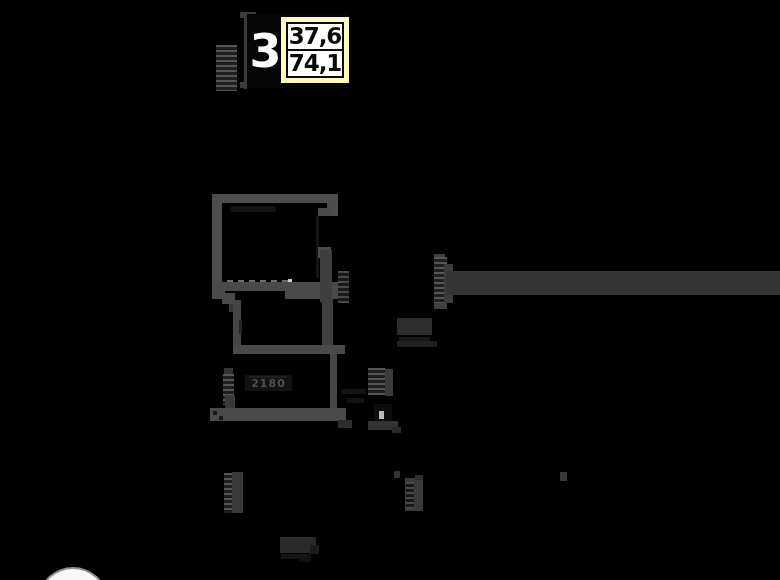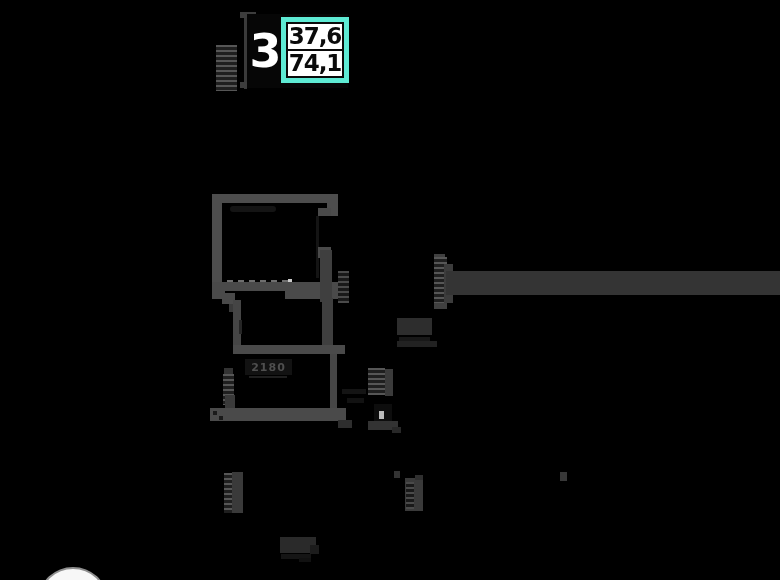--- a/index.html
+++ b/index.html
@@ -7,21 +7,21 @@
     position:relative;width:780px;height:580px;background:#000;
     overflow:hidden;font-family:"DejaVu Sans","Liberation Sans",sans-serif;
   }
   .abs{position:absolute;}
   
   .card{background:#060606;}
   .room-digit{
     color:#fff;font-weight:bold;font-size:46px;line-height:1;
     display:flex;align-items:center;justify-content:center;letter-spacing:-1px;
   }
-  .area-box{background:#5eead4;padding:5px;box-sizing:border-box;}
+  .area-box{background:#fef9c3;padding:5px;box-sizing:border-box;}
   .area-cells{border:2px solid #0a0a0a;height:100%;box-sizing:border-box;
     display:flex;flex-direction:column;}
   .area-cell{
     flex:1;display:flex;align-items:center;justify-content:center;
     color:#0a0a0a;font-weight:bold;font-size:23px;letter-spacing:-1px;line-height:1;
     background:#fff;
   }
   .area-cell.top{border-bottom:2px solid #0a0a0a;}
   
   .wall{background:#4a4a4a;}
@@ -81,21 +81,21 @@
   <div class="abs wall" style="left:222px;top:293px;width:13px;height:11px;"></div>
   <div class="abs" style="left:229px;top:304px;width:8px;height:8px;background:#3a3a3a;"></div>
   <div class="abs" style="left:233px;top:300px;width:8px;height:46px;background:#454545;"></div>
   <div class="abs" style="left:239px;top:320px;width:3px;height:14px;background:#262626;"></div>
   <div class="abs wall" style="left:233px;top:345px;width:112px;height:9px;"></div>
 
   <div class="abs wall-md" style="left:320px;top:250px;width:12px;height:52px;"></div>
   <div class="abs hatch-v2" style="left:338px;top:271px;width:11px;height:32px;"></div>
   <div class="abs wall-md" style="left:322px;top:298px;width:11px;height:47px;"></div>
 
-  <div class="abs dim-patch" style="left:245px;top:359px;width:47px;height:16px;">2180</div>
+  <div class="abs dim-patch" style="left:245px;top:375px;width:47px;height:16px;">2180</div>
   <div class="abs" style="left:249px;top:376px;width:38px;height:2px;background:#1f1f1f;"></div>
   <div class="abs" style="left:224px;top:368px;width:9px;height:6px;background:#333333;"></div>
   <div class="abs hatch-v" style="left:223px;top:374px;width:11px;height:31px;"></div>
   <div class="abs" style="left:225px;top:395px;width:10px;height:13px;background:#3a3a3a;"></div>
   <div class="abs" style="left:330px;top:354px;width:7px;height:58px;background:#464646;"></div>
   <div class="abs wall" style="left:210px;top:408px;width:136px;height:13px;"></div>
   <div class="abs" style="left:213px;top:411px;width:4px;height:4px;background:#1a1a1a;"></div>
   <div class="abs" style="left:219px;top:416px;width:4px;height:4px;background:#1a1a1a;"></div>
 
   <div class="abs wall-dk2" style="left:397px;top:318px;width:35px;height:17px;"></div>

